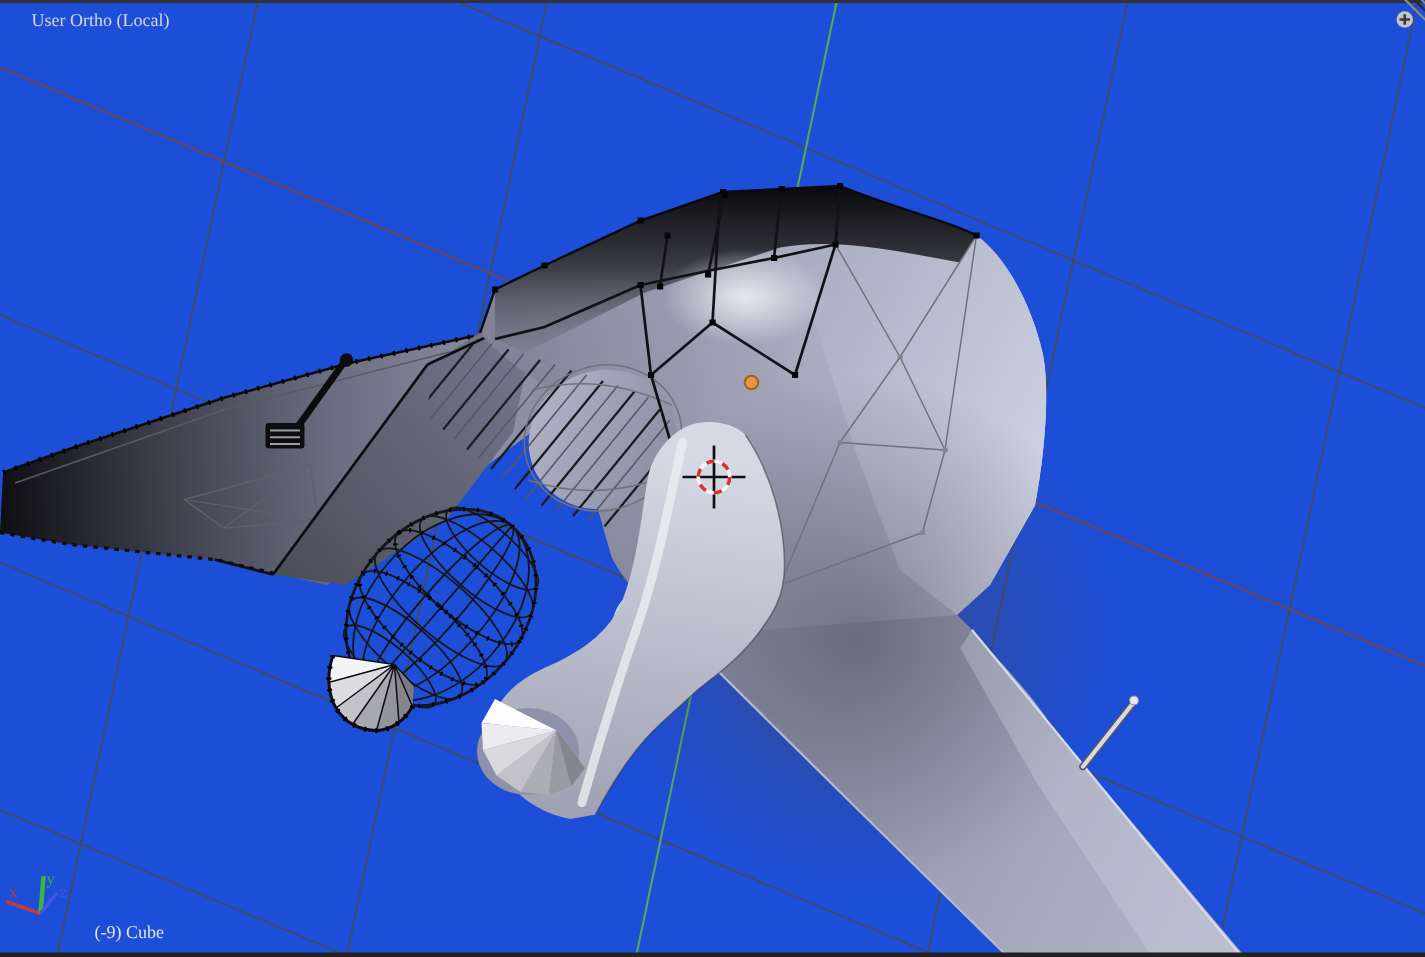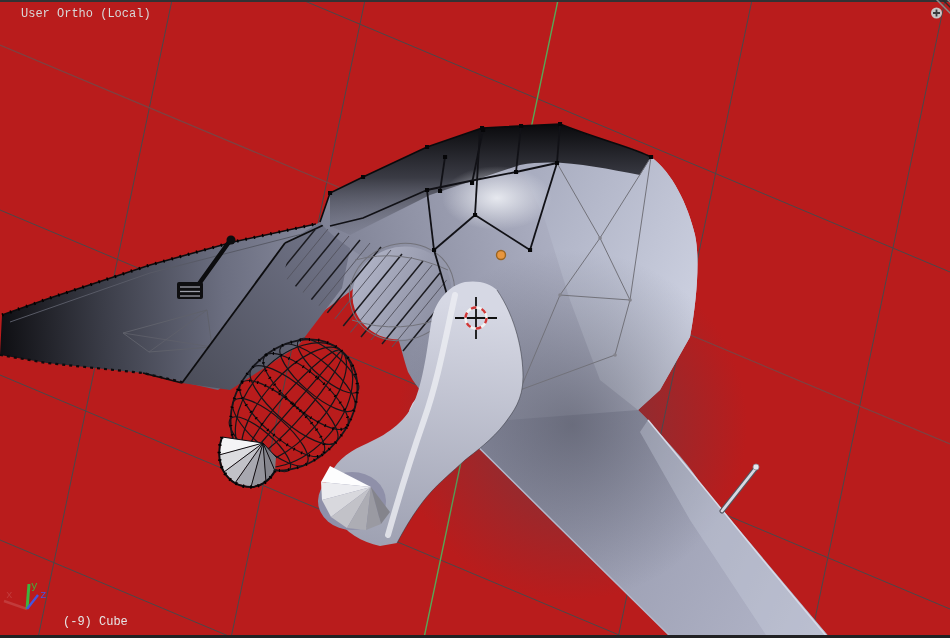--- a/index.html
+++ b/index.html
@@ -1,17 +1,17 @@
 <!DOCTYPE html>
 <html><head>
 <meta charset="utf-8">
 <style>
   html,body{margin:0;padding:0;background:#222;}
-  .stage{position:relative;width:950px;height:638px;background:#b91c1c;overflow:hidden;
-         font-family:Liberation Mono, monospace;}
+  .stage{position:relative;width:950px;height:638px;background:#1d4ed8;overflow:hidden;
+         font-family:Liberation Serif, serif;}
   svg{position:absolute;left:0;top:0;display:block;}
   text{user-select:none;}
 </style>
 </head>
 <body>
 
 <div class="stage">
 <svg width="950" height="638" viewBox="0 0 950 638">
   <defs>
     <linearGradient id="lgWingL" gradientUnits="userSpaceOnUse" x1="0" y1="320" x2="345" y2="300">

